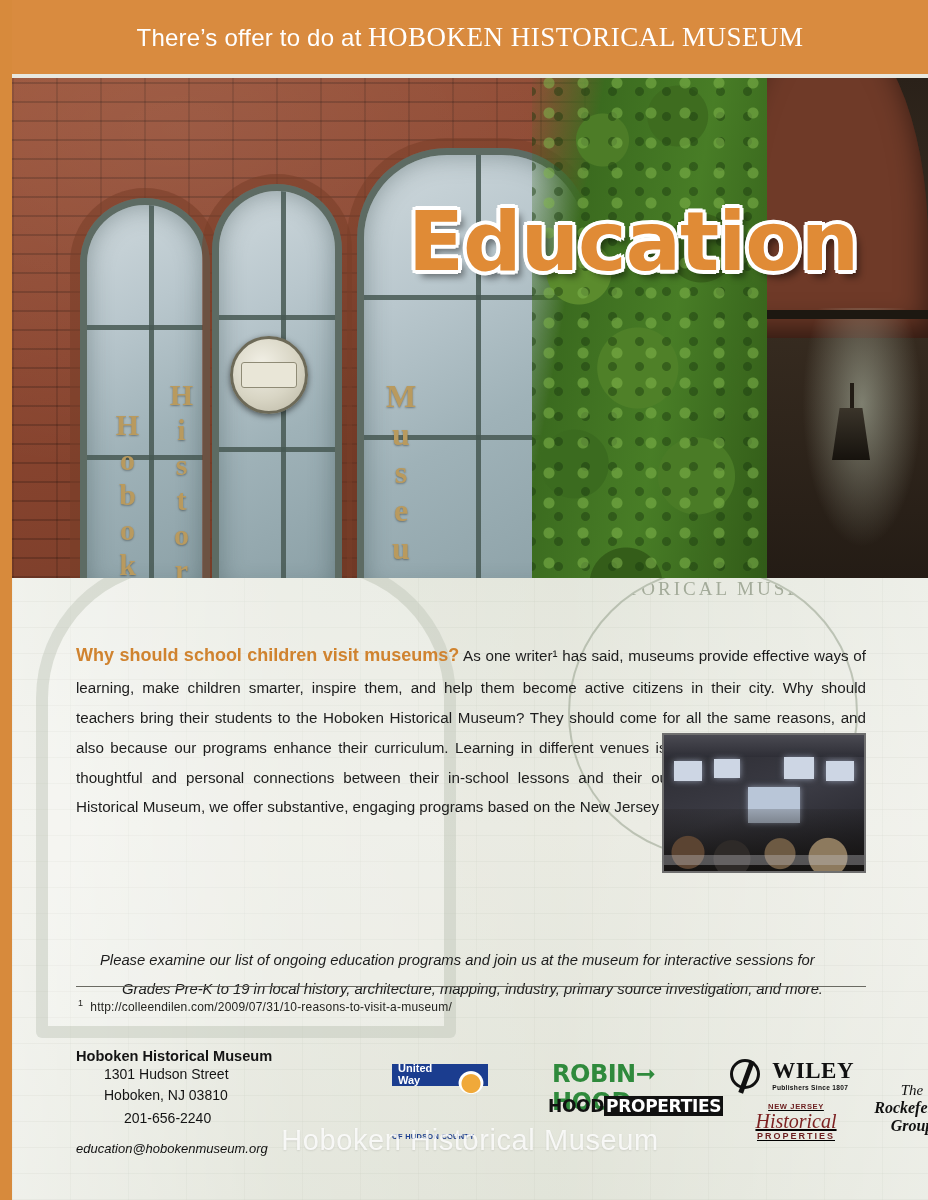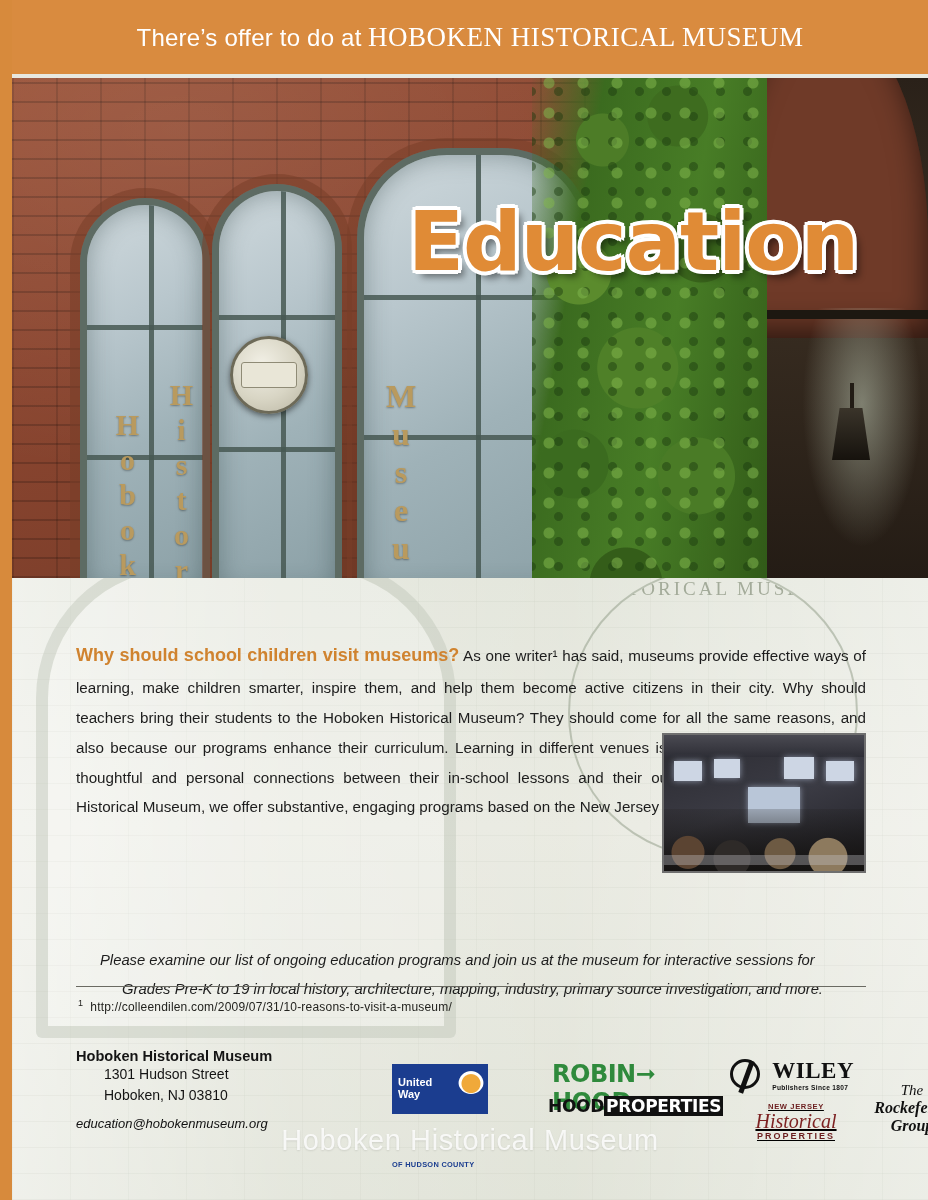--- a/index.html
+++ b/index.html
@@ -319,21 +319,21 @@
   .address .email { font-style: italic; font-size: 13px; padding-top: 10px; color: #111; }
 
   
   .sponsors {
     position: absolute; left: 360px; top: 478px;
     width: 540px; height: 126px;
   }
   .logo { position: absolute; }
 
   .logo-uw { left: 20px; top: 8px; width: 96px; }
-  .logo-uw .box { width: 96px; height: 50px; background: #1b3d8f; color: #fff;
+  .logo-uw .box { width: 96px; height: 22px; background: #1b3d8f; color: #fff;
     display:flex; align-items:center; justify-content:flex-start;
     font-size: 11px; font-weight: bold; line-height: 1.05; padding-left: 6px; position: relative; }
   .logo-uw .arc { position: absolute; right: 4px; top: 4px; width: 26px; height: 26px; border-radius: 50%;
     background: radial-gradient(circle at 50% 60%, #f0a93a 0 9px, #ffffff 10px 12px, #1b3d8f 13px); }
   .logo-uw .sub { font-size: 7.4px; color: #1b3d8f; font-weight: bold; letter-spacing: 0.3px; padding-top: 2px; margin-top: 44px; }
 
   .logo-applied { left: 96px; top: 26px; width: 86px; text-align: center; }
   .logo-applied .tri { width: 0; height: 0; margin: 0 auto;
     border-left: 26px solid transparent; border-right: 26px solid transparent; border-bottom: 44px solid #2b4f9a; }
   .logo-applied .nm { font-size: 12px; font-weight: bold; color: #111; letter-spacing: 0.5px; }
@@ -466,20 +466,21 @@
 
     <div class="footnote">
       <sup>1</sup>
       &nbsp;<span>http://colleendilen.com/2009/07/31/10-reasons-to-visit-a-museum/</span>
     </div>
 
     <div class="address">
       <div class="org">Hoboken Historical Museum</div>
       <div class="line">1301 Hudson Street</div>
       <div class="line">Hoboken, NJ  03810</div>
+      <div class="phone">201-656-2240</div>
       <div class="email">education@hobokenmuseum.org</div>
     </div>
 
     <div class="sponsors">
 
       <div class="logo logo-uw">
         <div class="box">
           <div>
             <div>United</div>
             <div>Way</div>

